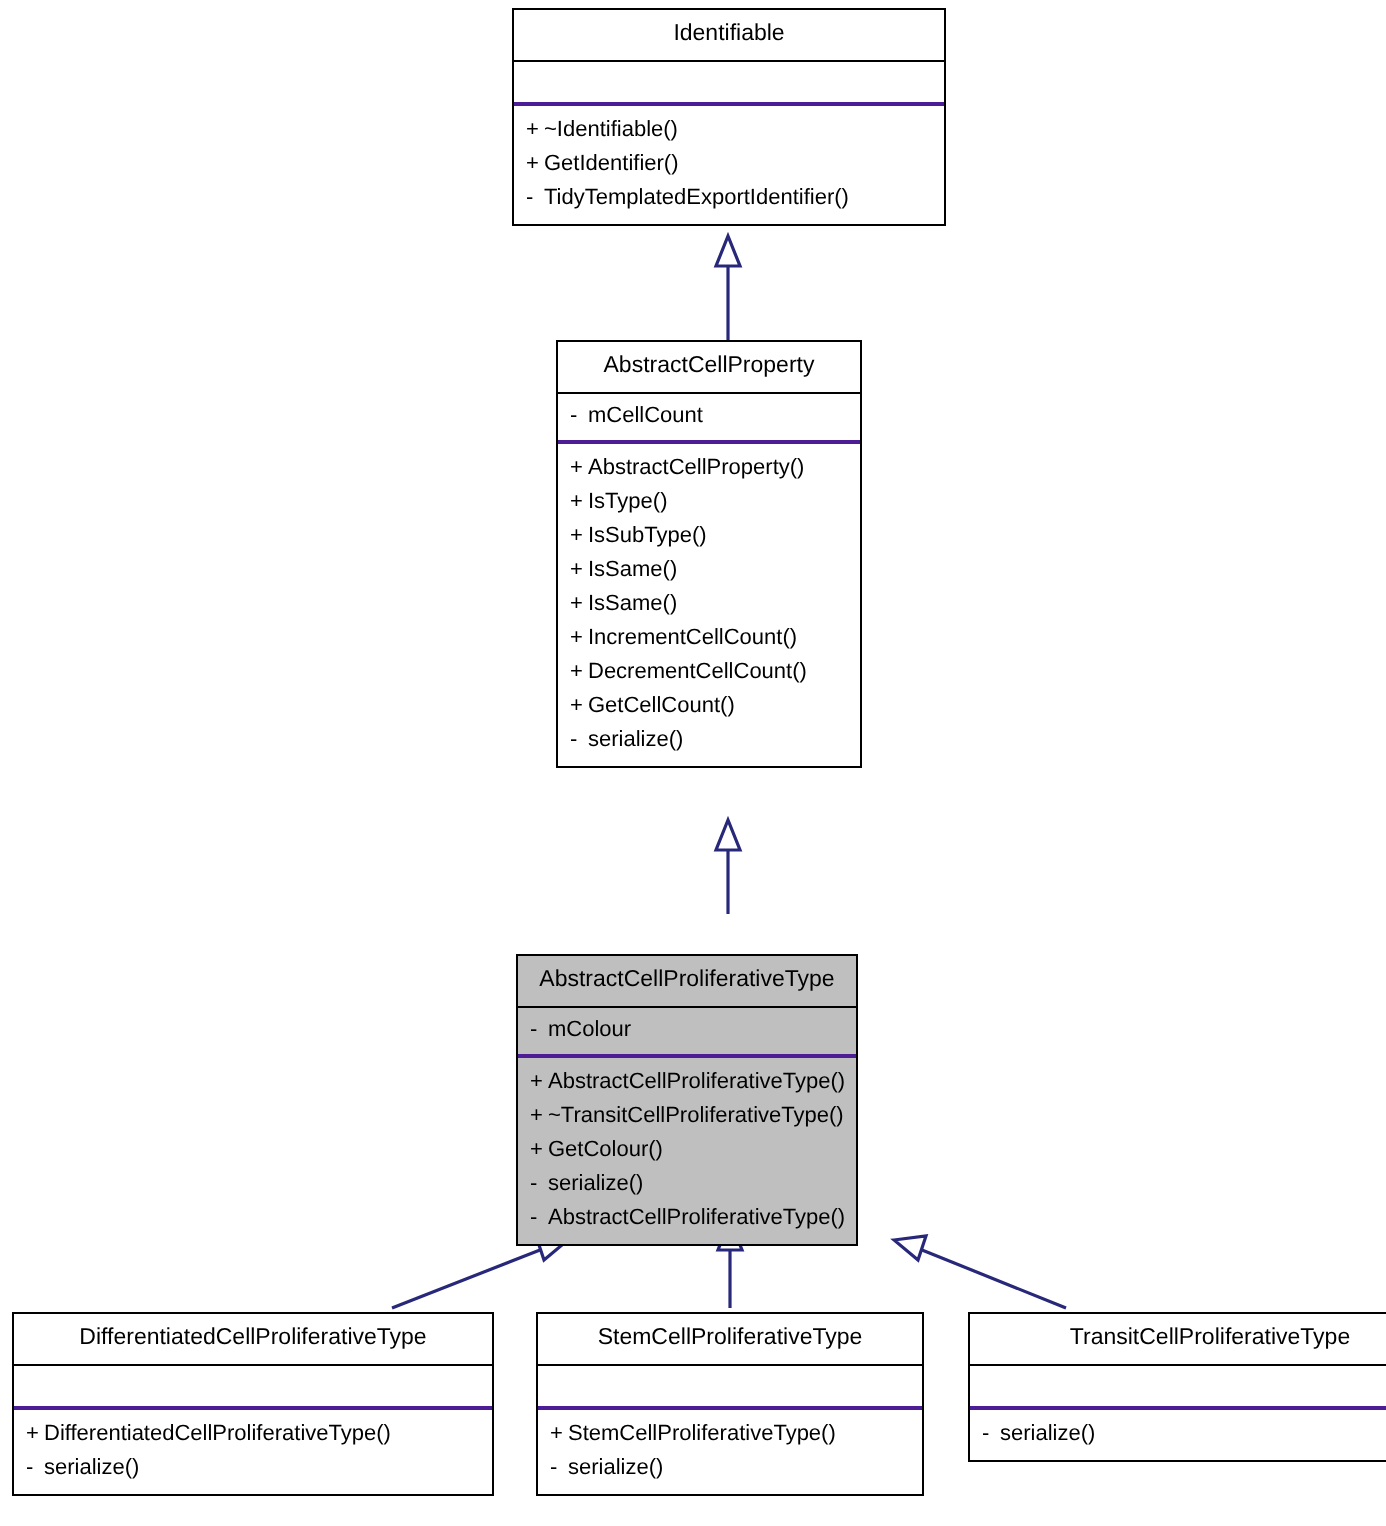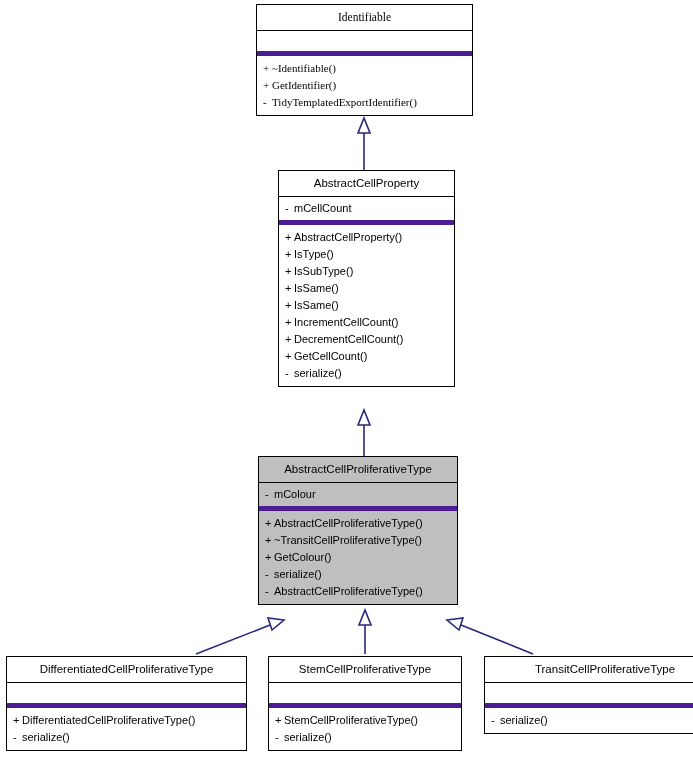--- a/index.html
+++ b/index.html
@@ -34,21 +34,21 @@
   }
   .uml-title {
     text-align: center;
     font-size: 11.5px;
     line-height: 13px;
     padding: 6px 4px 6px 4px;
     white-space: nowrap;
     border-bottom: 1px solid #000000;
   }
   .uml-attrs {
-    border-bottom: 5px solid #4c1d95;
+    border-bottom: 2px solid #4c1d95;
     padding: 3px 5px 3px 6px;
     min-height: 13px;
     line-height: 17px;
   }
   .uml-attrs.empty {
     height: 20px;
     padding: 0;
   }
   .uml-ops {
     padding: 4px 5px 4px 6px;
@@ -87,49 +87,49 @@
     <line x1="196" y1="654" x2="270" y2="625" stroke="#28287a" stroke-width="1.6"></line>
     <polygon points="284,620 268,618 272,630" fill="#ffffff" stroke="#28287a" stroke-width="1.6"></polygon>
 
     <line x1="365" y1="654" x2="365" y2="625" stroke="#28287a" stroke-width="1.6"></line>
     <polygon points="365,610 359,625 371,625" fill="#ffffff" stroke="#28287a" stroke-width="1.6"></polygon>
 
     <line x1="533" y1="654" x2="461" y2="625" stroke="#28287a" stroke-width="1.6"></line>
     <polygon points="447,620 463,618 459,630" fill="#ffffff" stroke="#28287a" stroke-width="1.6"></polygon>
   </svg>
 
-  <div class="uml-box" style="left:256px; top:4px; width:217px;font-family:Liberation Serif, serif;">
+  <div class="uml-box" style="left:256px; top:4px; width:217px;">
     <div class="uml-title">Identifiable</div>
     <div class="uml-attrs empty"></div>
     <div class="uml-ops">
       <div class="member"><span class="vis">+</span><span>~Identifiable()</span></div>
       <div class="member"><span class="vis">+</span><span>GetIdentifier()</span></div>
       <div class="member"><span class="vis">-</span><span>TidyTemplatedExportIdentifier()</span></div>
     </div>
   </div>
 
-  <div class="uml-box" style="left:278px; top:170px; width:177px;">
+  <div class="uml-box" style="left:278px; top:170px; width:153px;">
     <div class="uml-title">AbstractCellProperty</div>
     <div class="uml-attrs">
       <div class="member"><span class="vis">-</span><span>mCellCount</span></div>
     </div>
     <div class="uml-ops">
       <div class="member"><span class="vis">+</span><span>AbstractCellProperty()</span></div>
       <div class="member"><span class="vis">+</span><span>IsType()</span></div>
       <div class="member"><span class="vis">+</span><span>IsSubType()</span></div>
       <div class="member"><span class="vis">+</span><span>IsSame()</span></div>
       <div class="member"><span class="vis">+</span><span>IsSame()</span></div>
       <div class="member"><span class="vis">+</span><span>IncrementCellCount()</span></div>
       <div class="member"><span class="vis">+</span><span>DecrementCellCount()</span></div>
       <div class="member"><span class="vis">+</span><span>GetCellCount()</span></div>
       <div class="member"><span class="vis">-</span><span>serialize()</span></div>
     </div>
   </div>
 
-  <div class="uml-box highlight" style="left:258px; top:456px; width:200px;">
+  <div class="uml-box highlight" style="left:258px; top:477px; width:171px;">
     <div class="uml-title">AbstractCellProliferativeType</div>
     <div class="uml-attrs">
       <div class="member"><span class="vis">-</span><span>mColour</span></div>
     </div>
     <div class="uml-ops">
       <div class="member"><span class="vis">+</span><span>AbstractCellProliferativeType()</span></div>
       <div class="member"><span class="vis">+</span><span>~TransitCellProliferativeType()</span></div>
       <div class="member"><span class="vis">+</span><span>GetColour()</span></div>
       <div class="member"><span class="vis">-</span><span>serialize()</span></div>
       <div class="member"><span class="vis">-</span><span>AbstractCellProliferativeType()</span></div>

